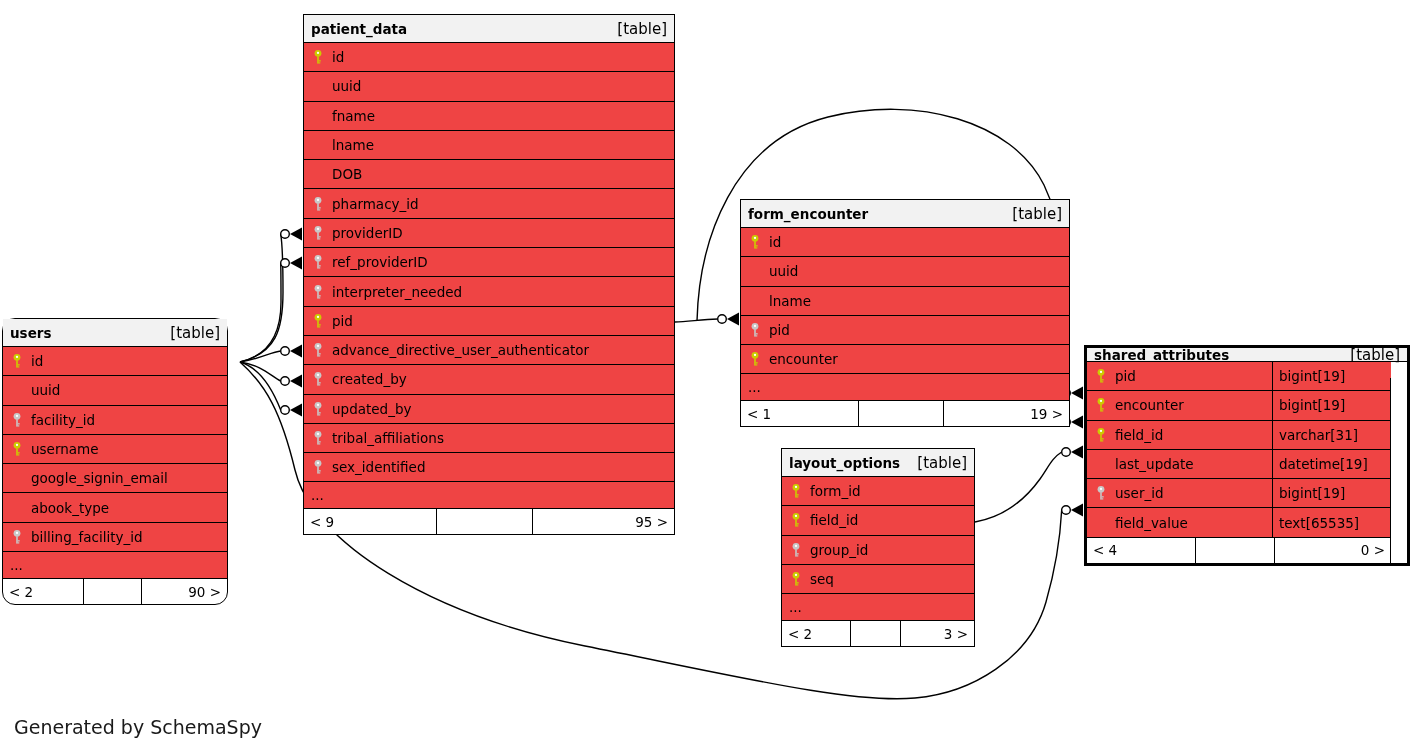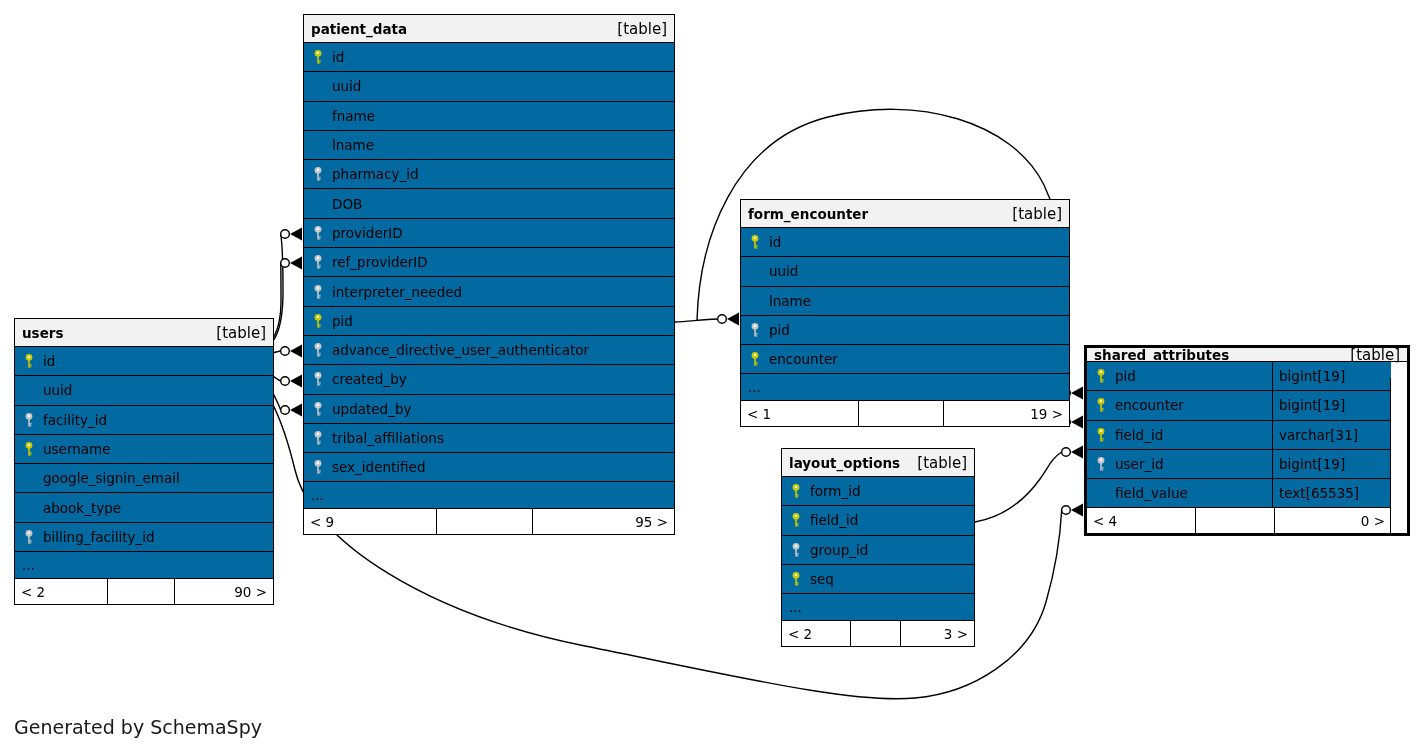--- a/index.html
+++ b/index.html
@@ -17,21 +17,21 @@
     height:28px; background:#f2f2f2; border-bottom:1.5px solid #000;
     display:flex; justify-content:space-between; align-items:center;
     padding:0 7px; box-sizing:border-box;
   }
   .em .tbl-header { height:14px; }
   .tbl-name { font-weight:bold; font-size:13.5px; color:#000; }
   .tbl-badge { font-size:15px; color:#000; }
   .row {
     position:relative; height:29.3px; border-bottom:1.5px solid #000;
     display:flex; align-items:center; padding-left:28px;
-    box-sizing:border-box; font-size:13.5px; color:#000; background:#0369a1;
+    box-sizing:border-box; font-size:13.5px; color:#000; background:#ef4444;
   }
   .row.ell { height:27px; padding-left:7px; }
   .keyicon { position:absolute; left:9px; top:50%; transform:translateY(-50%); line-height:0; }
   .cname { flex:1 1 auto; white-space:nowrap; }
   .typed .cname { flex:0 0 157px; }
   .ctype {
     flex:1 1 auto; align-self:stretch; display:flex; align-items:center;
     border-left:1.5px solid #000; padding-left:6px; white-space:nowrap;
   }
   .tfoot { height:25px; display:flex; box-sizing:border-box; font-size:13.5px; }
@@ -78,21 +78,21 @@
       <polygon points="1083,386.5 1083,399.5 1071,393" fill="#000000"></polygon>
       <circle cx="1066" cy="393" r="4.3" fill="#ffffff" stroke="#000000" stroke-width="1.4"></circle>
       <path d="M 1014,349 C 1038,354 1051,372 1055,392 C 1058,407 1052,414 1061.7,422" fill="none" stroke="#000000" stroke-width="1.4"></path>
       <polygon points="1083,415.5 1083,428.5 1071,422" fill="#000000"></polygon>
       <circle cx="1066" cy="422" r="4.3" fill="#ffffff" stroke="#000000" stroke-width="1.4"></circle>
       <path d="M 975,522 C 1008,516 1027,497 1040,479 C 1049,466 1052,458 1061.7,452" fill="none" stroke="#000000" stroke-width="1.4"></path>
       <polygon points="1083,445.5 1083,458.5 1071,452" fill="#000000"></polygon>
       <circle cx="1066" cy="452" r="4.3" fill="#ffffff" stroke="#000000" stroke-width="1.4"></circle>
     </svg>
   <div id="tables">
-      <div class="tbl" style="left: 14px; top: 318px; width: 260px;">
+      <div class="tbl" style="left: 2px; top: 318px; width: 226px; border-radius: 13px;">
         <div class="tbl-header">
           <span class="tbl-name">users</span>
           <span class="tbl-badge">[table]</span>
         </div>
         <div class="row">
           <span class="keyicon"><svg width="11" height="16" viewBox="0 0 11 16">
               <circle cx="5" cy="4.3" r="3.4" fill="#cccc00"></circle>
               <circle cx="5" cy="3.9" r="1.15" fill="#ffffff"></circle>
               <rect x="4.2" y="7.2" width="1.6" height="7.4" fill="#cccc00"></rect>
               <rect x="5.8" y="11.2" width="1.9" height="1.3" fill="#cccc00"></rect>
@@ -166,31 +166,31 @@
         <div class="row">
           <span class="cname">uuid</span>
         </div>
         <div class="row">
           <span class="cname">fname</span>
         </div>
         <div class="row">
           <span class="cname">lname</span>
         </div>
         <div class="row">
+          <span class="cname">DOB</span>
+        </div>
+        <div class="row">
           <span class="keyicon"><svg width="11" height="16" viewBox="0 0 11 16">
               <circle cx="5" cy="4.3" r="3.4" fill="#c8c8c8"></circle>
               <circle cx="5" cy="3.9" r="1.15" fill="#ffffff"></circle>
               <rect x="4.2" y="7.2" width="1.6" height="7.4" fill="#c8c8c8"></rect>
               <rect x="5.8" y="11.2" width="1.9" height="1.3" fill="#c8c8c8"></rect>
               <rect x="5.8" y="13.3" width="1.5" height="1.2" fill="#c8c8c8"></rect>
             </svg></span>
           <span class="cname">pharmacy_id</span>
-        </div>
-        <div class="row">
-          <span class="cname">DOB</span>
         </div>
         <div class="row">
           <span class="keyicon"><svg width="11" height="16" viewBox="0 0 11 16">
               <circle cx="5" cy="4.3" r="3.4" fill="#c8c8c8"></circle>
               <circle cx="5" cy="3.9" r="1.15" fill="#ffffff"></circle>
               <rect x="4.2" y="7.2" width="1.6" height="7.4" fill="#c8c8c8"></rect>
               <rect x="5.8" y="11.2" width="1.9" height="1.3" fill="#c8c8c8"></rect>
               <rect x="5.8" y="13.3" width="1.5" height="1.2" fill="#c8c8c8"></rect>
             </svg></span>
           <span class="cname">providerID</span>
@@ -418,20 +418,24 @@
         <div class="row">
           <span class="keyicon"><svg width="11" height="16" viewBox="0 0 11 16">
               <circle cx="5" cy="4.3" r="3.4" fill="#cccc00"></circle>
               <circle cx="5" cy="3.9" r="1.15" fill="#ffffff"></circle>
               <rect x="4.2" y="7.2" width="1.6" height="7.4" fill="#cccc00"></rect>
               <rect x="5.8" y="11.2" width="1.9" height="1.3" fill="#cccc00"></rect>
               <rect x="5.8" y="13.3" width="1.5" height="1.2" fill="#cccc00"></rect>
             </svg></span>
           <span class="cname">field_id</span>
           <span class="ctype">varchar[31]</span>
+        </div>
+        <div class="row">
+          <span class="cname">last_update</span>
+          <span class="ctype">datetime[19]</span>
         </div>
         <div class="row">
           <span class="keyicon"><svg width="11" height="16" viewBox="0 0 11 16">
               <circle cx="5" cy="4.3" r="3.4" fill="#c8c8c8"></circle>
               <circle cx="5" cy="3.9" r="1.15" fill="#ffffff"></circle>
               <rect x="4.2" y="7.2" width="1.6" height="7.4" fill="#c8c8c8"></rect>
               <rect x="5.8" y="11.2" width="1.9" height="1.3" fill="#c8c8c8"></rect>
               <rect x="5.8" y="13.3" width="1.5" height="1.2" fill="#c8c8c8"></rect>
             </svg></span>
           <span class="cname">user_id</span>

